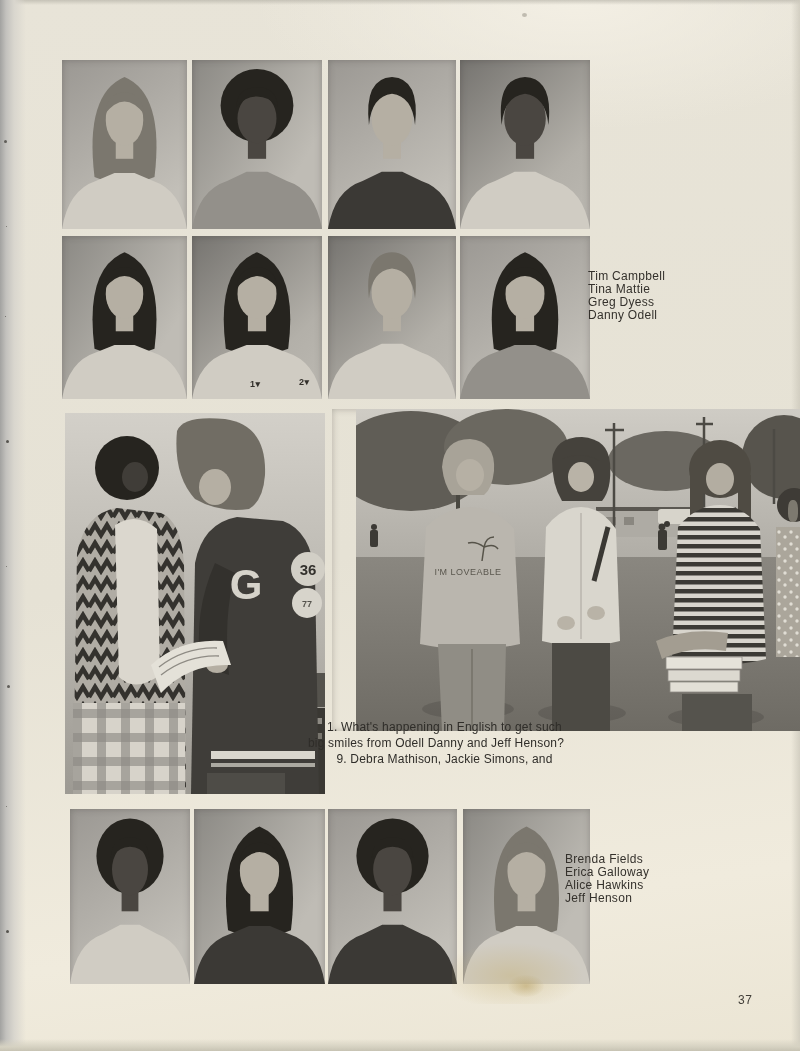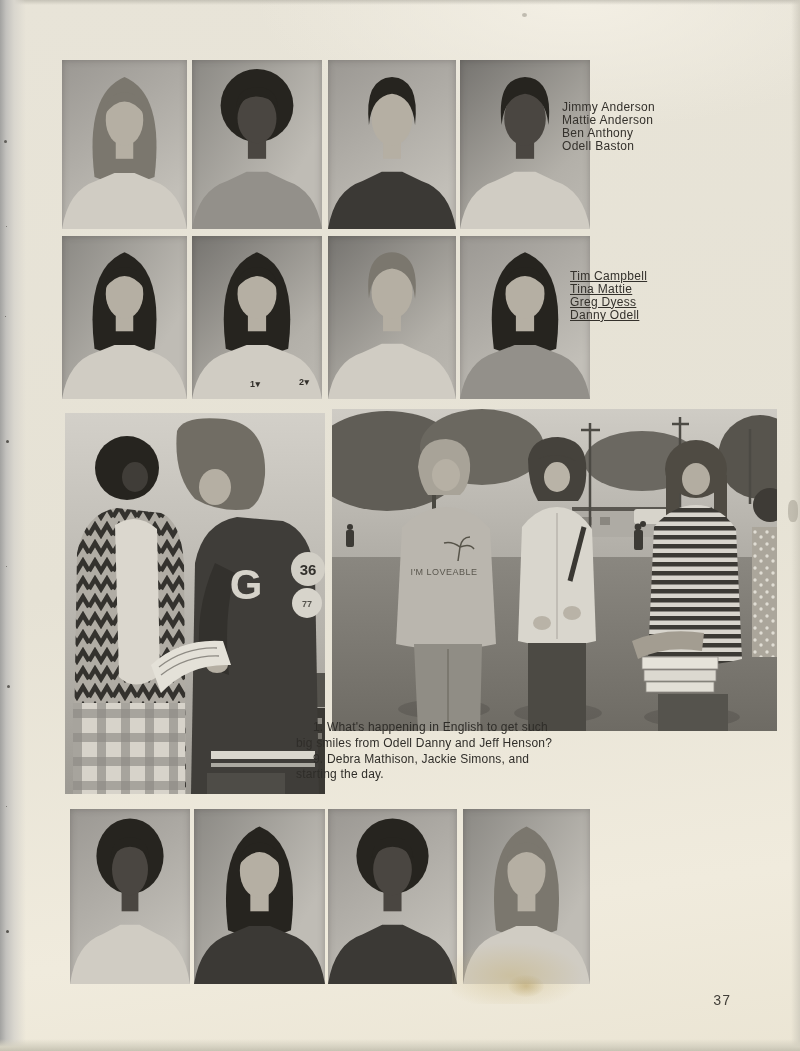--- a/index.html
+++ b/index.html
@@ -42,33 +42,33 @@
   .sk-l{--skin:#b5afa3;} .sk-d{--skin:#4a4641;}
   .hr-d{--hair:#26241f;} .hr-m{--hair:#7b776e;}
   .sh-l{--shirt:#d0ccc3;} .sh-m{--shirt:#93908a;} .sh-d{--shirt:#3b3935;}
 
   
   .r1{top:44px;height:169px;} .r2{top:220px;height:163px;} .r3{top:793px;height:175px;}
   .c1{left:22px;width:125px;} .c2{left:152px;width:130px;} .c3{left:288px;width:128px;} .c4{left:420px;width:130px;}
   .r3.c1{left:30px;width:120px;} .r3.c2{left:154px;width:131px;} .r3.c3{left:288px;width:129px;} .r3.c4{left:423px;width:127px;}
 
   .names{position:absolute;font-size:12px;line-height:12.9px;letter-spacing:.3px;color:#34312c;width:160px;}
-  .names-1{left:562px;top:101px;} .names-2{left:570px;top:270px;text-decoration:underline;} .names-3{left:565px;top:853px;}
+  .names-1{left:562px;top:101px;} .names-2{left:588px;top:270px;} .names-3{left:565px;top:853px;}
 
   .marker{position:absolute;font-size:9px;font-weight:bold;color:#33302b;letter-spacing:.5px;}
   .marker-1{left:250px;top:379px;} .marker-2{left:299px;top:377px;}
 
   .candid-left{left:25px;top:397px;width:260px;height:381px;}
-  .candid-right{left:292px;top:393px;width:445px;height:322px;}
+  .candid-right{left:292px;top:393px;width:445px;height:322px;padding-left:24px;}
 
   .caption{position:absolute;left:296px;top:720px;width:280px;font-size:12px;line-height:15.8px;color:#2f2d29;letter-spacing:.2px;}
-  .cap-line{white-space:nowrap;}
+  .cap-line{white-space:nowrap;text-align:center;}
   .cap-line.indent{padding-left:17px;}
 
-  .page-number{position:absolute;left:713px;top:993px;font-size:14px;color:#413e38;letter-spacing:.5px;font-family:Liberation Mono, monospace;}
+  .page-number{position:absolute;left:738px;top:993px;font-size:12px;color:#413e38;letter-spacing:.5px;}
 </style>
 </head>
 <body>
 
 <svg width="0" height="0" style="position:absolute" aria-hidden="true">
   <defs>
     <symbol id="bust-short" viewBox="0 0 100 130" preserveAspectRatio="none">
       <rect x="43" y="58" width="14" height="18" fill="var(--skin)"></rect>
       <ellipse cx="50" cy="45" rx="16" ry="21" fill="var(--skin)"></ellipse>
       <path d="M32 50 Q28 14 50 13 Q72 14 68 50 Q66 28 50 26 Q34 28 32 50 Z" fill="var(--hair)"></path>
@@ -143,26 +143,20 @@
   <figure class="photo r1 c3 pb-b sk-l hr-d sh-d" title="Ben Anthony portrait">
       <svg viewBox="0 0 100 130" preserveAspectRatio="none">
         <use href="#bust-short"></use>
       </svg>
     </figure>
   <figure class="photo r1 c4 pb-a sk-d hr-d sh-l" title="Odell Baston portrait">
       <svg viewBox="0 0 100 130" preserveAspectRatio="none">
         <use href="#bust-short"></use>
       </svg>
     </figure>
-  <div class="names names-1">
-    <div>Jimmy Anderson</div>
-    <div>Mattie Anderson</div>
-    <div>Ben Anthony</div>
-    <div>Odell Baston</div>
-  </div>
 
   <figure class="photo r2 c1 pb-c sk-l hr-d sh-l" title="Tim Campbell portrait">
       <svg viewBox="0 0 100 130" preserveAspectRatio="none">
         <use href="#bust-long"></use>
       </svg>
     </figure>
   <figure class="photo r2 c2 pb-a sk-l hr-d sh-l" title="Tina Dobbins portrait">
       <svg viewBox="0 0 100 130" preserveAspectRatio="none">
         <use href="#bust-long"></use>
       </svg>
@@ -307,21 +301,20 @@
         <rect x="420" y="118" width="25" height="130" fill="url(#dots)"></rect>
         <circle cx="438" cy="96" r="17" fill="#3e3b36"></circle>
       </g>
     </svg>
   </figure>
 
   <div class="caption">
     <div class="cap-line indent">1. What's happening in English to get such</div>
     <div class="cap-line">big smiles from Odell Danny and Jeff Henson?</div>
     <div class="cap-line indent">9. Debra Mathison, Jackie Simons, and</div>
-    <div class="cap-line">starting the day.</div>
   </div>
 
   <figure class="photo r3 c1 pb-b sk-d hr-d sh-l" title="Brenda Fields portrait">
       <svg viewBox="0 0 100 130" preserveAspectRatio="none">
         <use href="#bust-afro"></use>
       </svg>
     </figure>
   <figure class="photo r3 c2 pb-c sk-l hr-d sh-d" title="Erica Galloway portrait">
       <svg viewBox="0 0 100 130" preserveAspectRatio="none">
         <use href="#bust-long"></use>
@@ -330,20 +323,26 @@
   <figure class="photo r3 c3 pb-b sk-d hr-d sh-d" title="Alice Hawkins portrait">
       <svg viewBox="0 0 100 130" preserveAspectRatio="none">
         <use href="#bust-afro"></use>
       </svg>
     </figure>
   <figure class="photo r3 c4 pb-c sk-l hr-m sh-l" title="Jeff Henson portrait">
       <svg viewBox="0 0 100 130" preserveAspectRatio="none">
         <use href="#bust-long"></use>
       </svg>
     </figure>
+  <div class="names names-3">
+    <div>Brenda Fields</div>
+    <div>Erica Galloway</div>
+    <div>Alice Hawkins</div>
+    <div>Jeff Henson</div>
+  </div>
 
   <div class="stain"></div>
   <div class="stain2"></div>
   <div class="edge-smudge"></div>
 
   <div class="page-number">37</div>
 
   <div class="bottom-edge"></div>
 </div>
 

